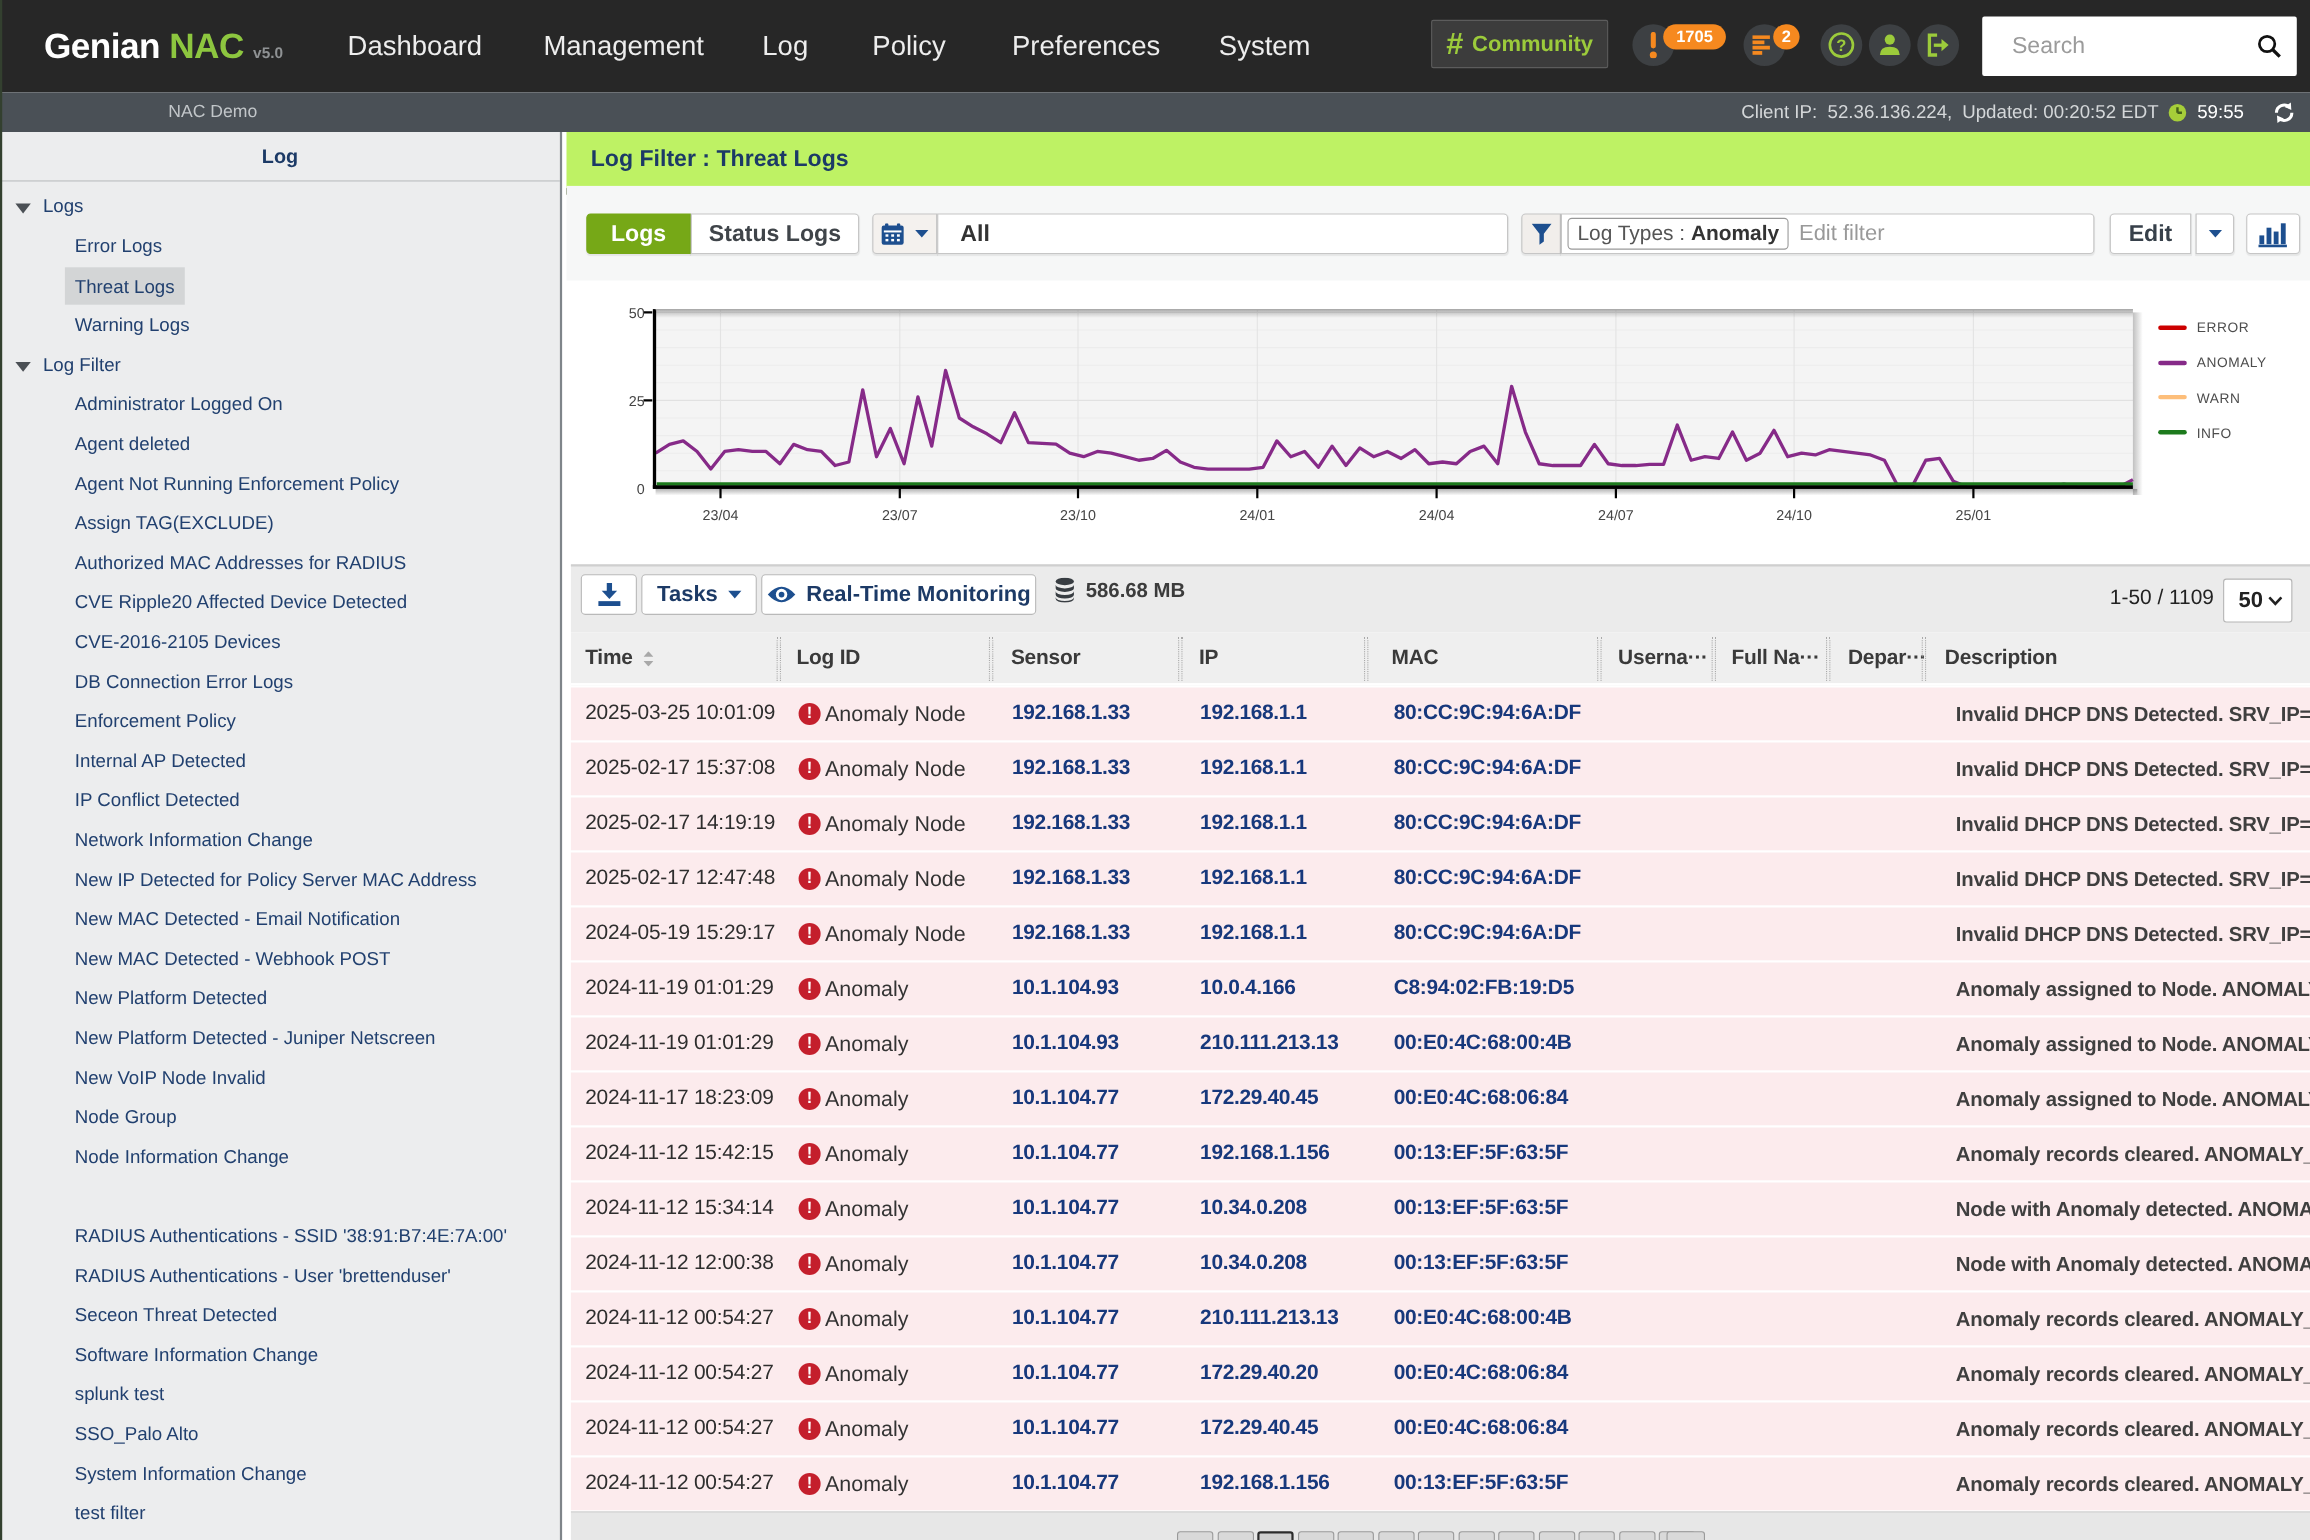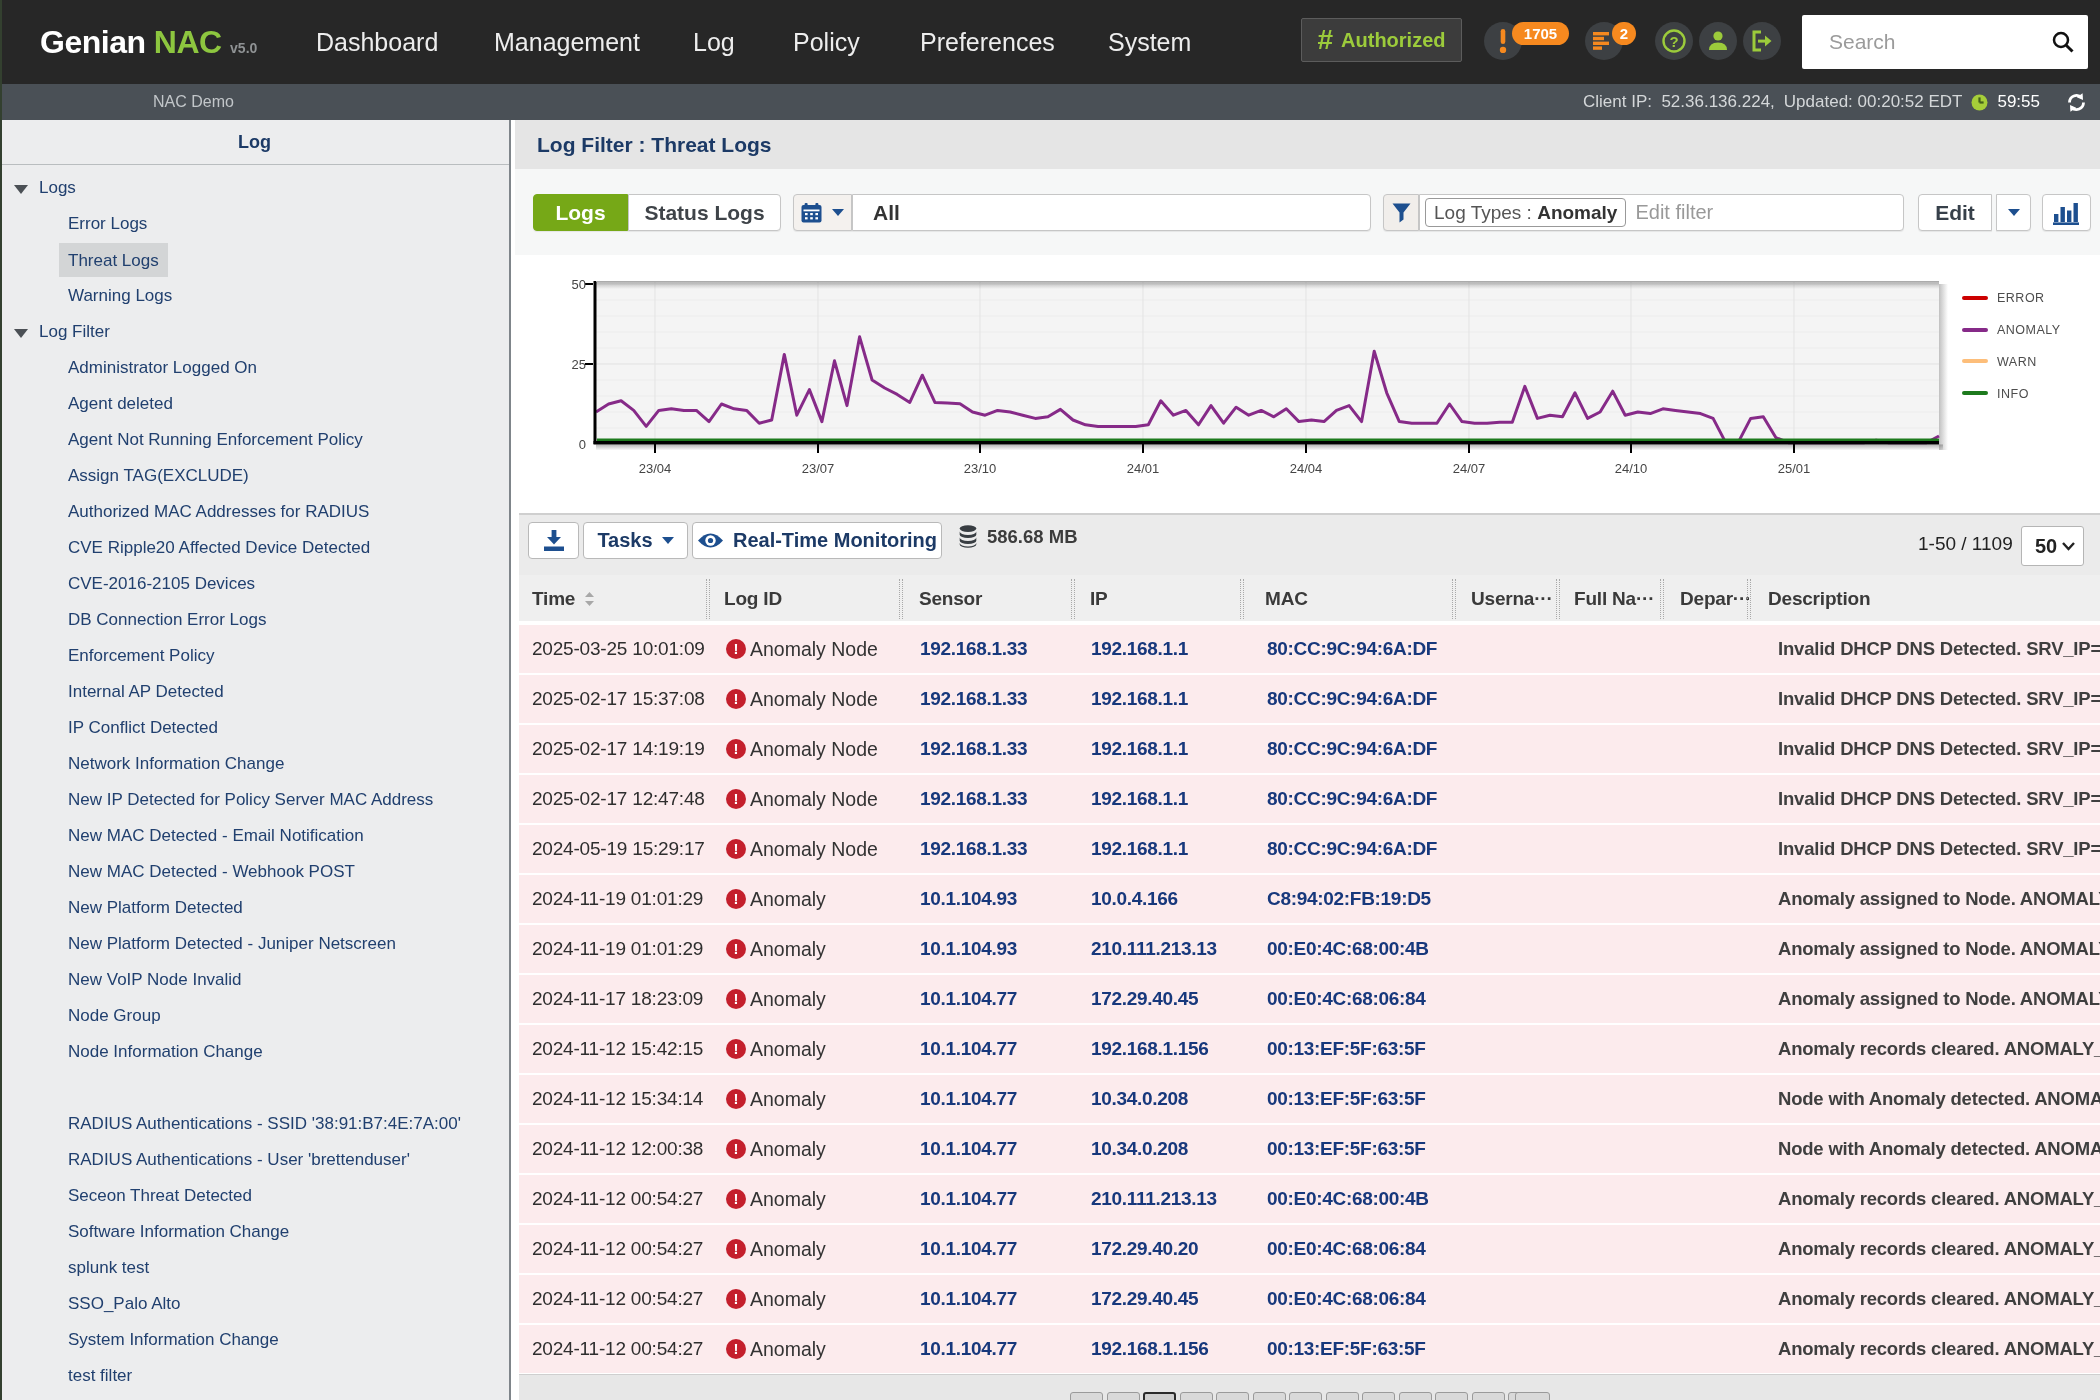--- a/index.html
+++ b/index.html
@@ -30,21 +30,21 @@
 #sidebar {position:absolute;left:0;top:120px;width:511px;height:1280px;background:#ecedee;border-right:2px solid #7f858a}
 #sidehdr {position:absolute;left:0;top:0;width:509px;height:45px;border-bottom:1px solid #b9bdbf;
   text-align:center;line-height:45px;font-size:18px;font-weight:bold;color:#1c3a66}
 .sitem {position:absolute;left:0;width:509px;height:36px;line-height:36px;font-size:17px;white-space:nowrap}
 .sitem .tri {position:absolute;left:14px;top:15px;width:0;height:0;border-left:7px solid transparent;
   border-right:7px solid transparent;border-top:9px solid #4b5055}
 .sitem .glab {position:absolute;left:39px;color:#21406f}
 .sitem .clab {position:absolute;left:68px;color:#21406f}
 .sitem .sel {position:absolute;left:59px;color:#21406f;background:#d3d5d6;padding:0 9px;height:34px;top:1px}
 
-#titlestrip {position:absolute;left:515px;top:120px;width:1585px;height:57px;background:#e5e5e5;
+#titlestrip {position:absolute;left:515px;top:120px;width:1585px;height:57px;background:#bef264;
   border-bottom:6px solid #000000}
 #titlestrip b {position:absolute;left:22px;top:13px;font-size:21px;color:#1c3a66}
 #toolstrip {position:absolute;left:515px;top:169px;width:1585px;height:86px;background:#f6f7f7}
 .btn {position:absolute;top:25px;height:37px;background:#fff;border:1px solid #c6c6c6;border-radius:4px;
   display:flex;align-items:center;justify-content:center;box-shadow:0 1px 1px rgba(0,0,0,0.07)}
 
 #gridbar {position:absolute;left:519px;top:513px;width:1581px;height:62px;background:#ebebeb;border-top:2px solid #cfcfcf}
 .gbtn {position:absolute;top:7px;height:37px;background:#fff;border:1px solid #b9b9b9;border-radius:4px;
   display:flex;align-items:center;justify-content:center;gap:9px;color:#1c3a66;font-size:20px;font-weight:bold}
 
@@ -72,21 +72,21 @@
 <div id="topbar">
   <div class="logo">Genian <span class="nac">NAC</span> <span class="ver">v5.0</span></div>
   <div class="nav" style="left:316px">Dashboard</div>
   <div class="nav" style="left:494px">Management</div>
   <div class="nav" style="left:693px">Log</div>
   <div class="nav" style="left:793px">Policy</div>
   <div class="nav" style="left:920px">Preferences</div>
   <div class="nav" style="left:1108px">System</div>
   <div id="community">
       <span style="color:#9ccb3b;font-size:28px;font-weight:bold;line-height:1">#</span>
-      <span>Authorized</span>
+      <span>Community</span>
     </div>
   <div class="circ" style="left:1484px">
       <svg width="8" height="24" viewBox="0 0 8 24">
         <rect x="1.7" y="0" width="4.6" height="15" rx="2.3" fill="#f6891f"></rect>
         <circle cx="4" cy="21" r="3.2" fill="#f6891f"></circle>
       </svg>
     </div>
   <div class="badge" style="left:1512px;width:57px">1705</div>
   <div class="circ" style="left:1585px">
       <svg width="22" height="18" viewBox="0 0 22 18">

